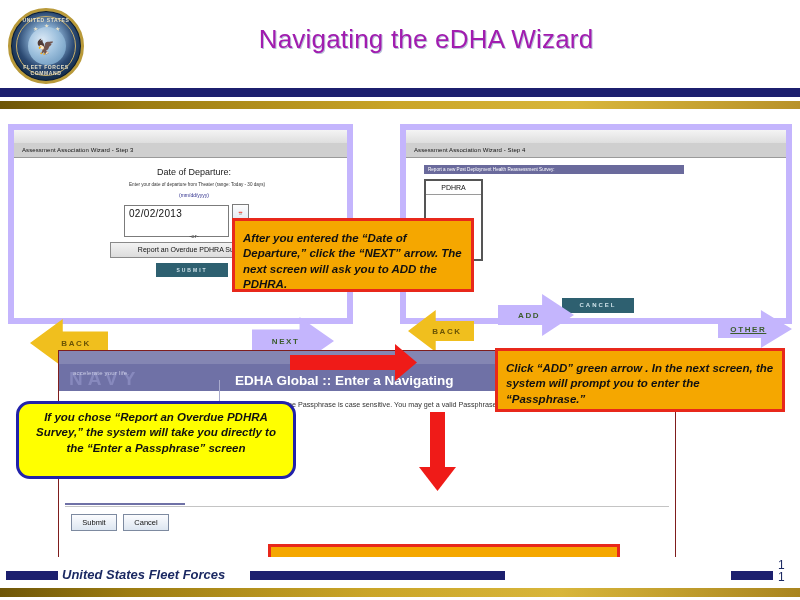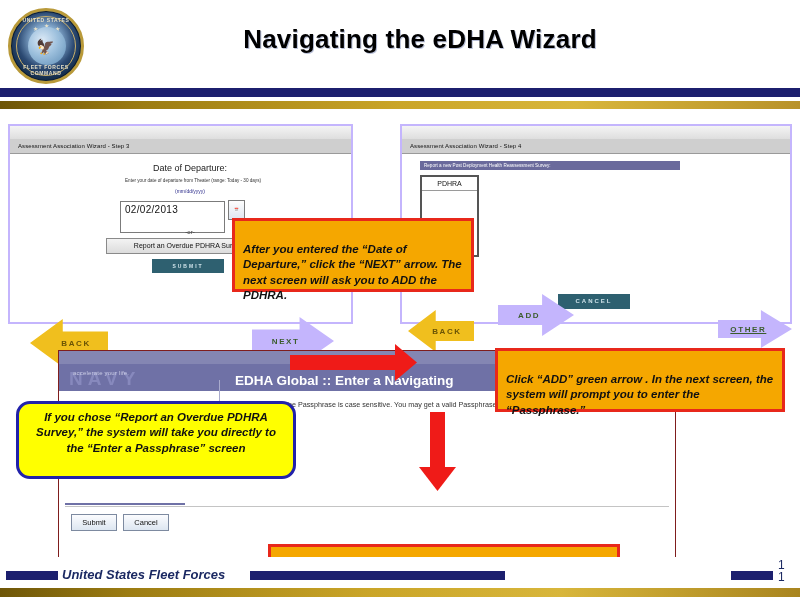--- a/index.html
+++ b/index.html
@@ -30,33 +30,33 @@
   }
   #seal .star{position:absolute;color:#e8e2c9;font-size:6px;}
   #seal .txt-top,#seal .txt-bot{
     position:absolute;left:0;right:0;text-align:center;color:#e6e0c8;
     font-size:5px;letter-spacing:.6px;font-weight:bold;
   }
   #seal .txt-top{top:6px;}
   #seal .txt-bot{bottom:5px;}
 
   #page-title{
-    position:absolute;left:90px;top:24px;width:660px;text-align:center;
-    font-size:26px;font-weight:bold;color:#000000;letter-spacing:.2px;
+    position:absolute;left:96px;top:24px;width:660px;text-align:center;
+    font-size:26px;font-weight:normal;color:#a21caf;letter-spacing:.2px;
     text-shadow:1px 1px 0 #b9c0d8;
   }
   #band-navy{position:absolute;left:0;top:88px;width:800px;height:9px;background:#1c1f6e;}
   #band-gold{position:absolute;left:0;top:101px;width:800px;height:8px;
     background:linear-gradient(to right,#6e5608 0%,#9c7c12 18%,#caa528 50%,#d8b63b 72%,#b8922a 100%);}
 
   
   #slide-body{position:absolute;left:0;top:112px;width:800px;height:445px;background:#fff;}
 
   
-  .panel{position:absolute;background:#fff;border:2px solid #c4b5fd;box-sizing:border-box;}
+  .panel{position:absolute;background:#fff;border:6px solid #c4b5fd;box-sizing:border-box;}
   .panel .chrome{
     height:13px;background:linear-gradient(to bottom,#f4f4f4,#dedede);
     border-bottom:1px solid #9a9a9a;position:relative;
   }
   .panel .wiztitle{
     position:absolute;left:0;right:0;top:13px;height:15px;
     background:#cfcfcf;border-bottom:1px solid #9a9a9a;
     font-size:6px;color:#111;padding:4px 0 0 8px;box-sizing:border-box;
     font-family:"Liberation Sans", sans-serif;letter-spacing:.1px;
   }
@@ -120,21 +120,21 @@
   #red-h{left:290px;top:243px;width:112px;height:15px;}
   #red-h-head{position:absolute;left:395px;top:232px;width:22px;height:37px;
     background:#ef1b18;clip-path:polygon(0 0,100% 50%,0 100%);}
   #red-v{left:430px;top:300px;width:15px;height:60px;}
   #red-v-head{position:absolute;left:419px;top:355px;width:37px;height:24px;
     background:#ef1b18;clip-path:polygon(50% 100%,0 0,100% 0);}
 
   
   .callout{position:absolute;box-sizing:border-box;font-style:italic;font-weight:bold;
     color:#111;line-height:1.33;}
-  .callout.orange{background:#f5a700;border:3px solid #e8281b;padding:21px 8px;font-size:11.5px;}
+  .callout.orange{background:#f5a700;border:3px solid #e8281b;padding:10px 8px;font-size:11.5px;}
   .callout.yellow{background:#ffff00;border:3px solid #2222aa;border-radius:14px;
     padding:6px 10px;font-size:11.5px;}
   #c1{left:232px;top:106px;width:242px;height:74px;}
   #c2{left:495px;top:236px;width:290px;height:64px;}
   #c3{left:268px;top:432px;width:352px;height:68px;}
   #c4{left:16px;top:289px;width:280px;height:78px;text-align:center;}
 
   
   #panel-bottom{left:58px;top:238px;width:618px;height:234px;border:1px solid #7f1d1d;
     background:#fff;box-sizing:border-box;position:absolute;}

